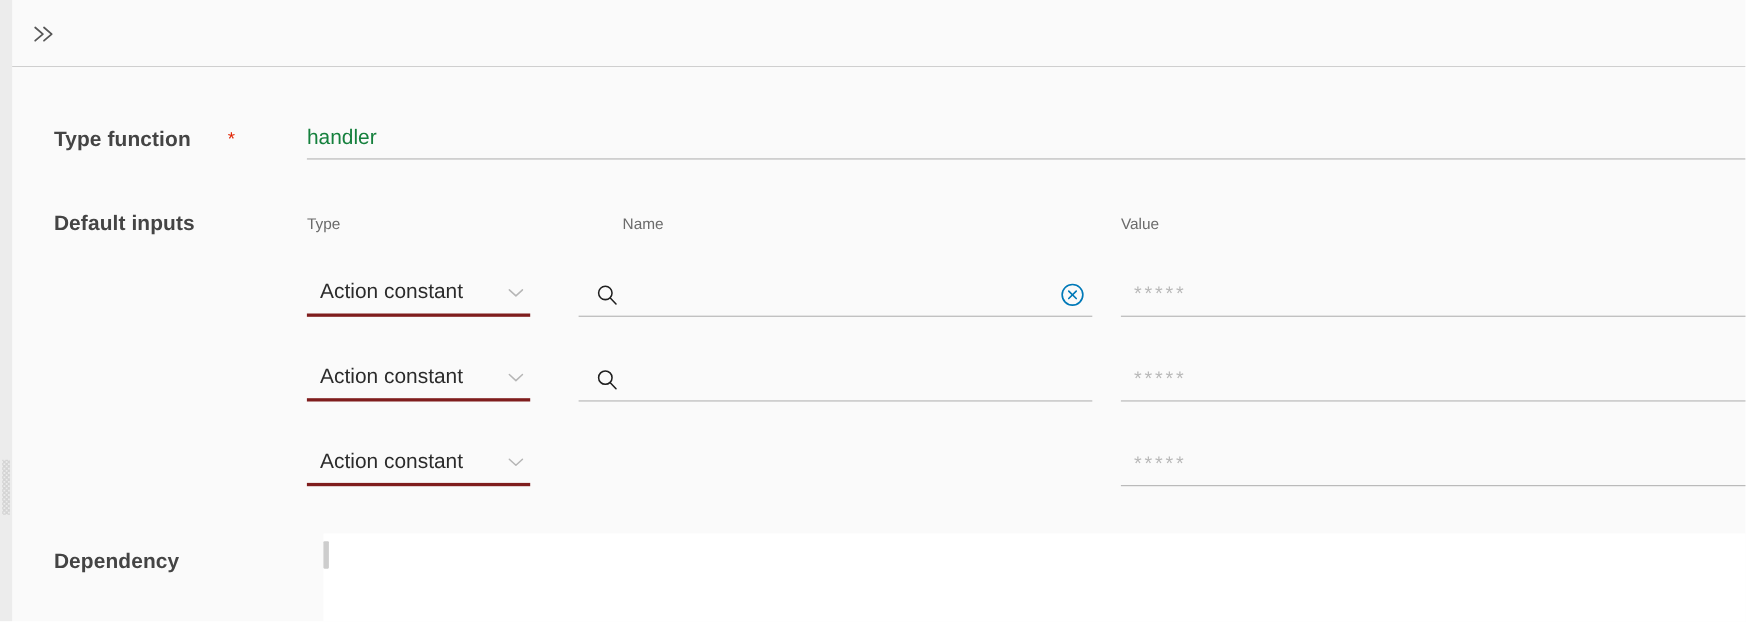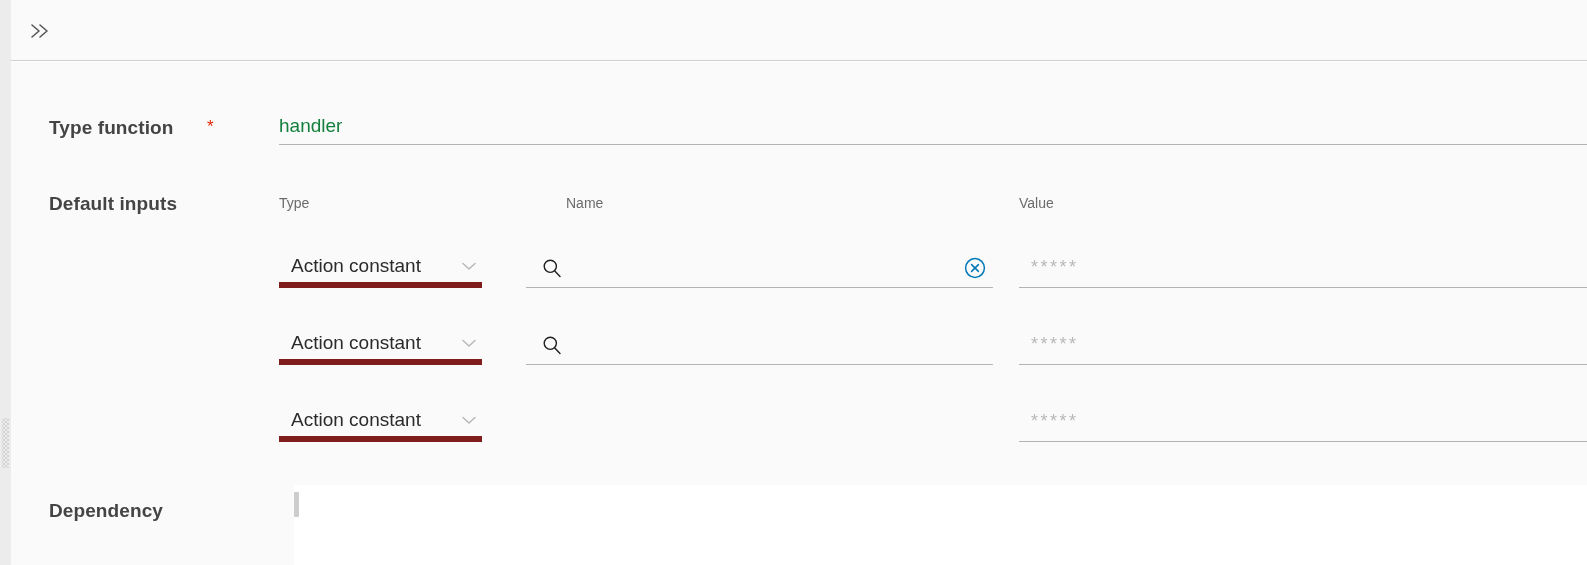--- a/index.html
+++ b/index.html
@@ -140,21 +140,21 @@
   .input-row.r0 { top: 192px; }
   .input-row.r1 { top: 269px; }
   .input-row.r2 { top: 346px; }
 
   .type-select {
     position: absolute;
     left: 268px;
     top: 0;
     width: 203px;
     height: 34px;
-    border-bottom: 6px solid #7f1d1d;
+    border-bottom: 3px solid #7f1d1d;
     cursor: pointer;
     box-sizing: border-box;
   }
   .type-select-text {
     position: absolute;
     left: 12px;
     top: 1px;
     font-size: 19px;
     color: #2b2b2b;
     white-space: nowrap;

